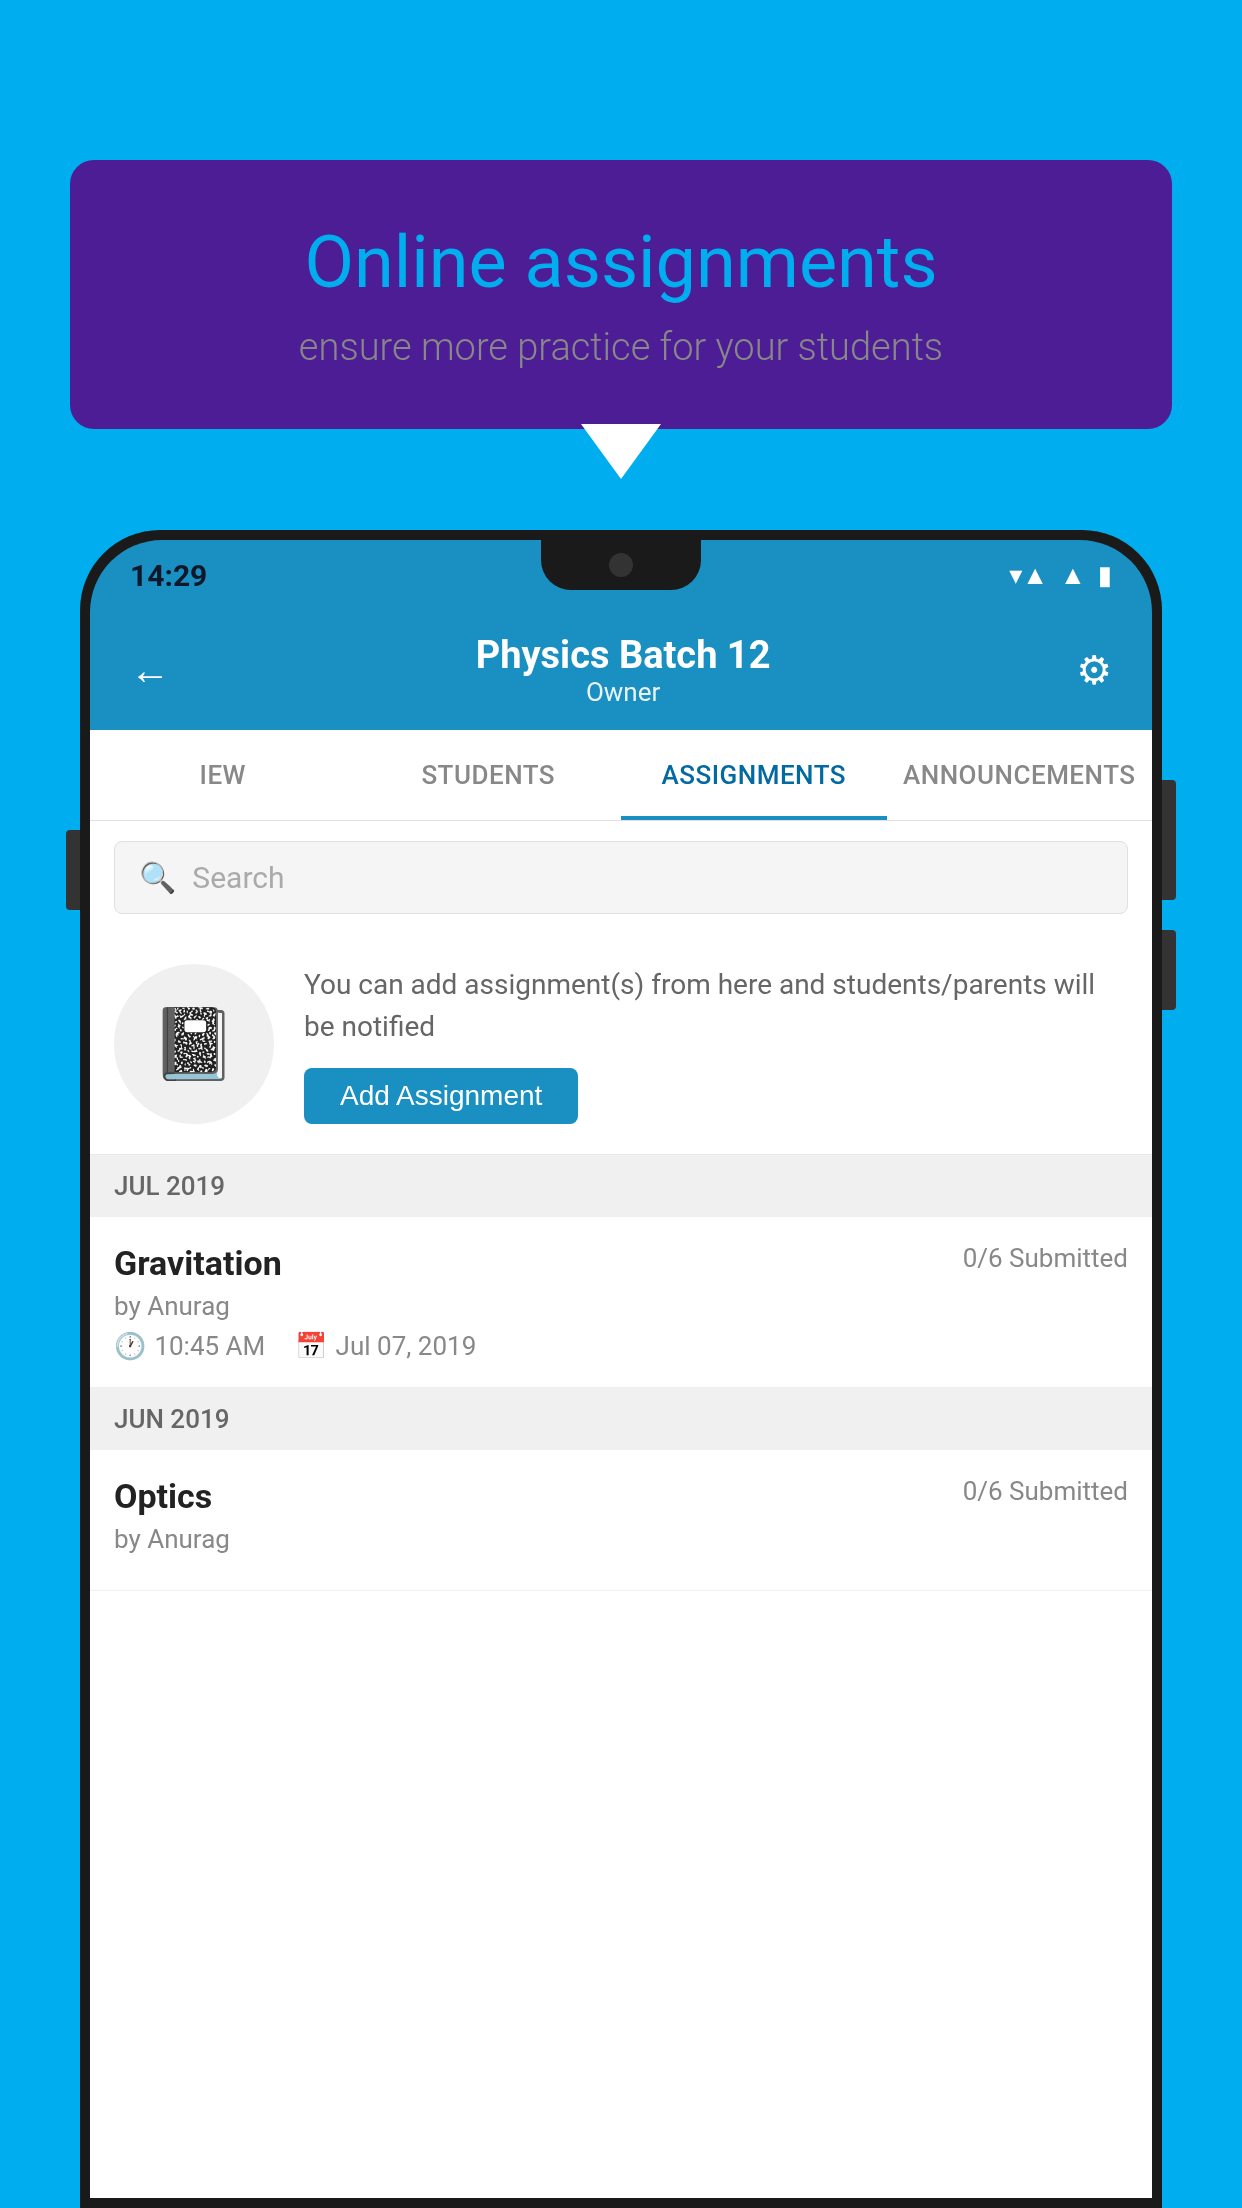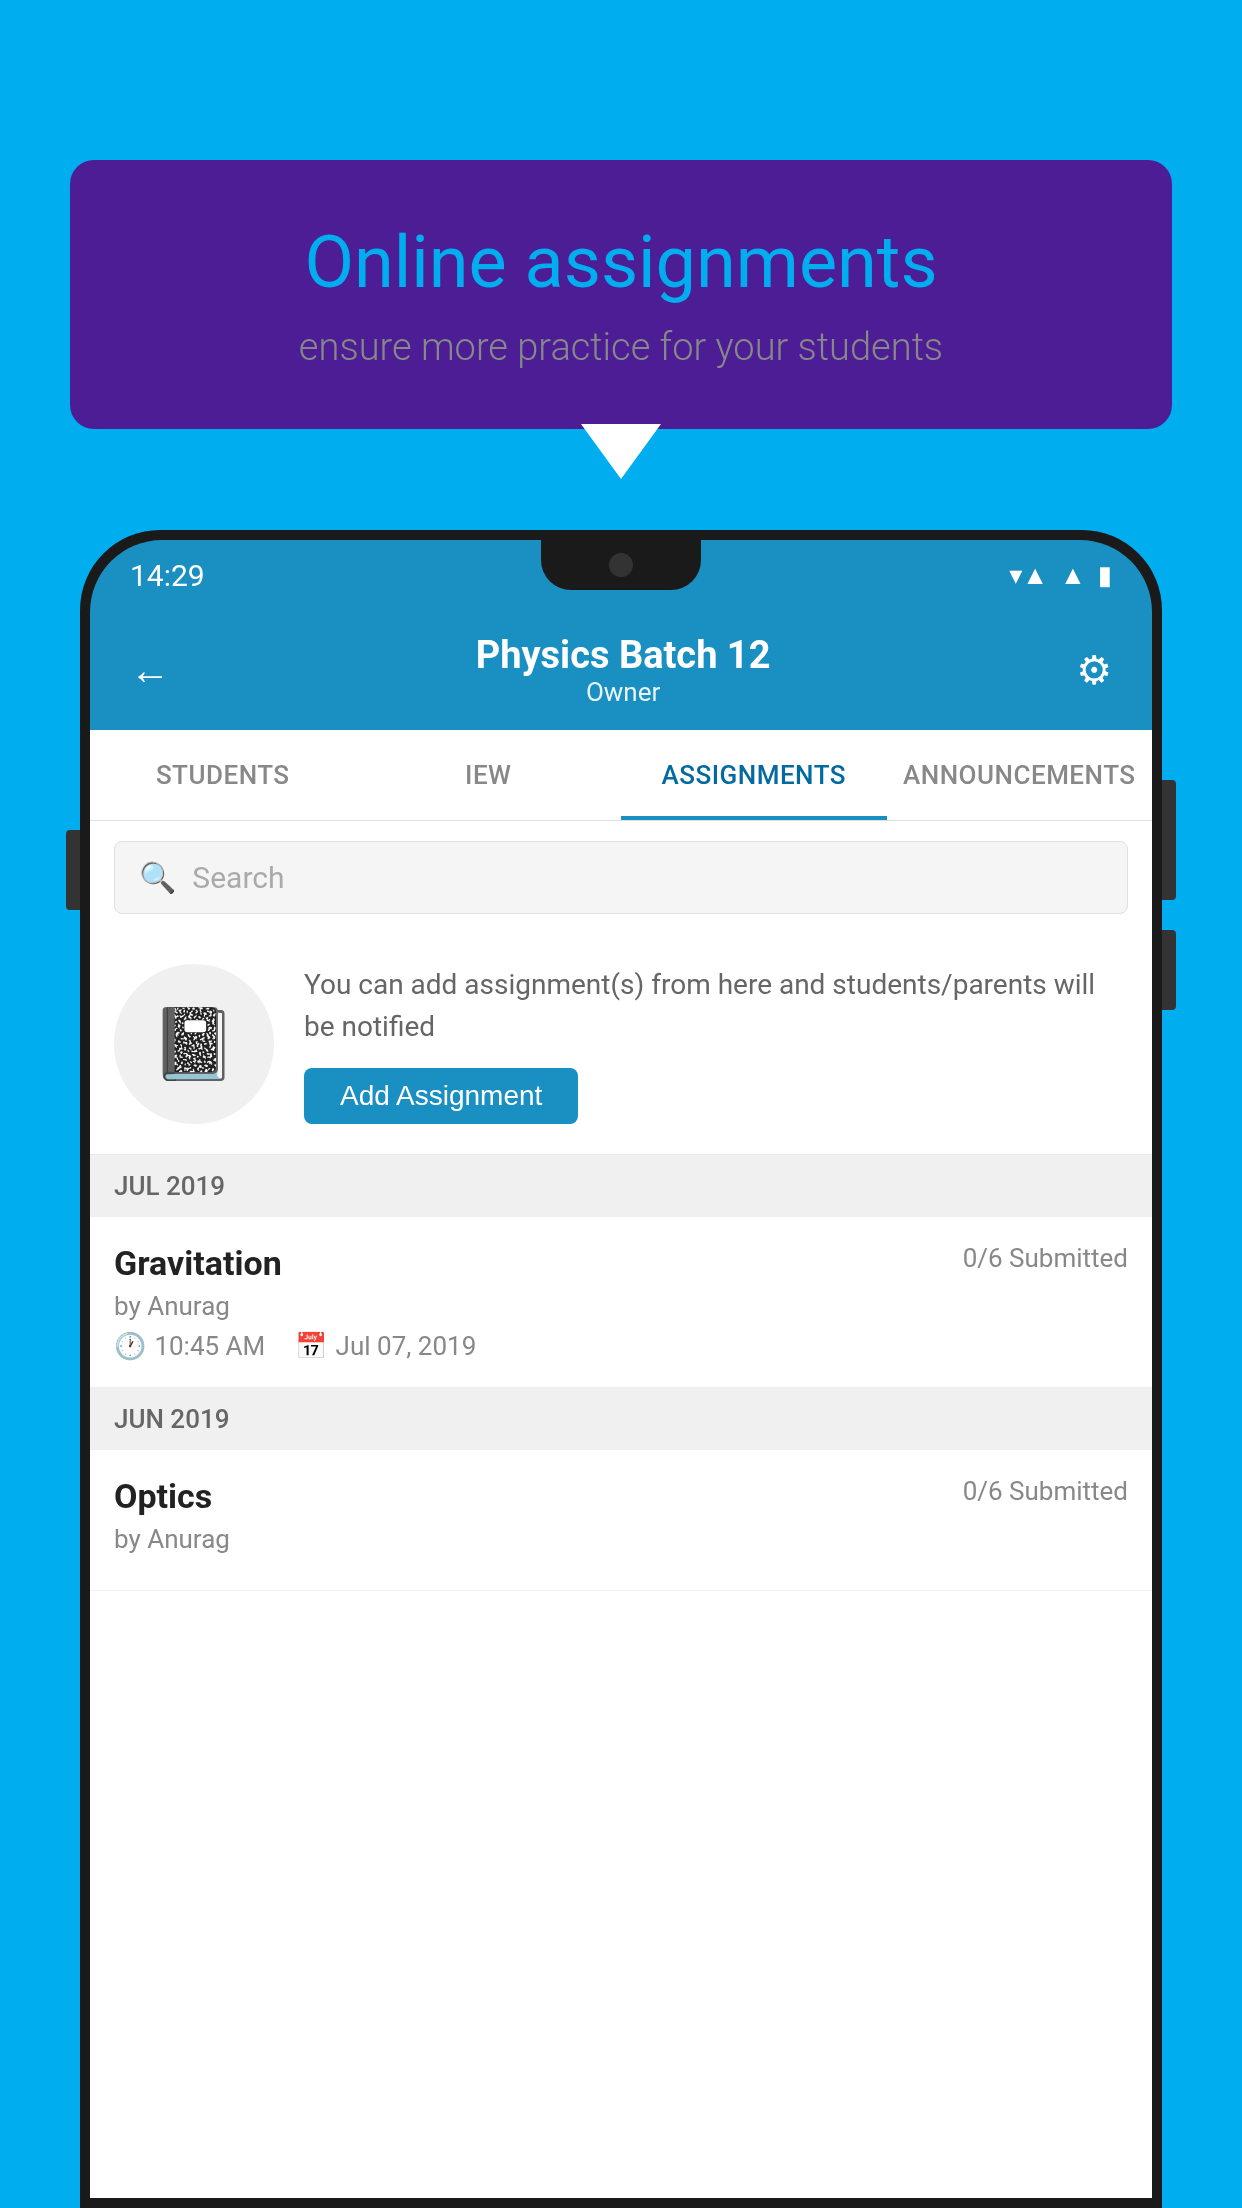--- a/index.html
+++ b/index.html
@@ -104,23 +104,23 @@
       height: 70px;
       display: flex;
       align-items: center;
       justify-content: space-between;
       padding: 0 40px;
       position: relative;
       z-index: 50;
     }
 
     .status-bar-time {
-      color: #ffffff;
+      color: #0f172a;
       font-size: 30px;
-      font-weight: 400;
+      font-weight: 700;
     }
 
     .status-bar-icons {
       display: flex;
       align-items: center;
       gap: 12px;
     }
 
     .wifi-icon, .signal-icon, .battery-icon {
       color: white;
@@ -401,22 +401,22 @@
     <div class="app-header">
       <span class="header-back">←</span>
       <div class="header-title-group">
         <div class="header-title">Physics Batch 12</div>
         <div class="header-subtitle">Owner</div>
       </div>
       <span class="header-settings">⚙</span>
     </div>
 
     <div class="tabs-bar">
+      <div class="tab-item">IEW</div>
       <div class="tab-item">STUDENTS</div>
-      <div class="tab-item">IEW</div>
       <div class="tab-item active">ASSIGNMENTS</div>
       <div class="tab-item">ANNOUNCEMENTS</div>
     </div>
 
     <div class="screen-content">
 
       <div class="search-bar-container">
         <div class="search-bar">
           <span class="search-icon">🔍</span>
           <span class="search-text">Search</span>

